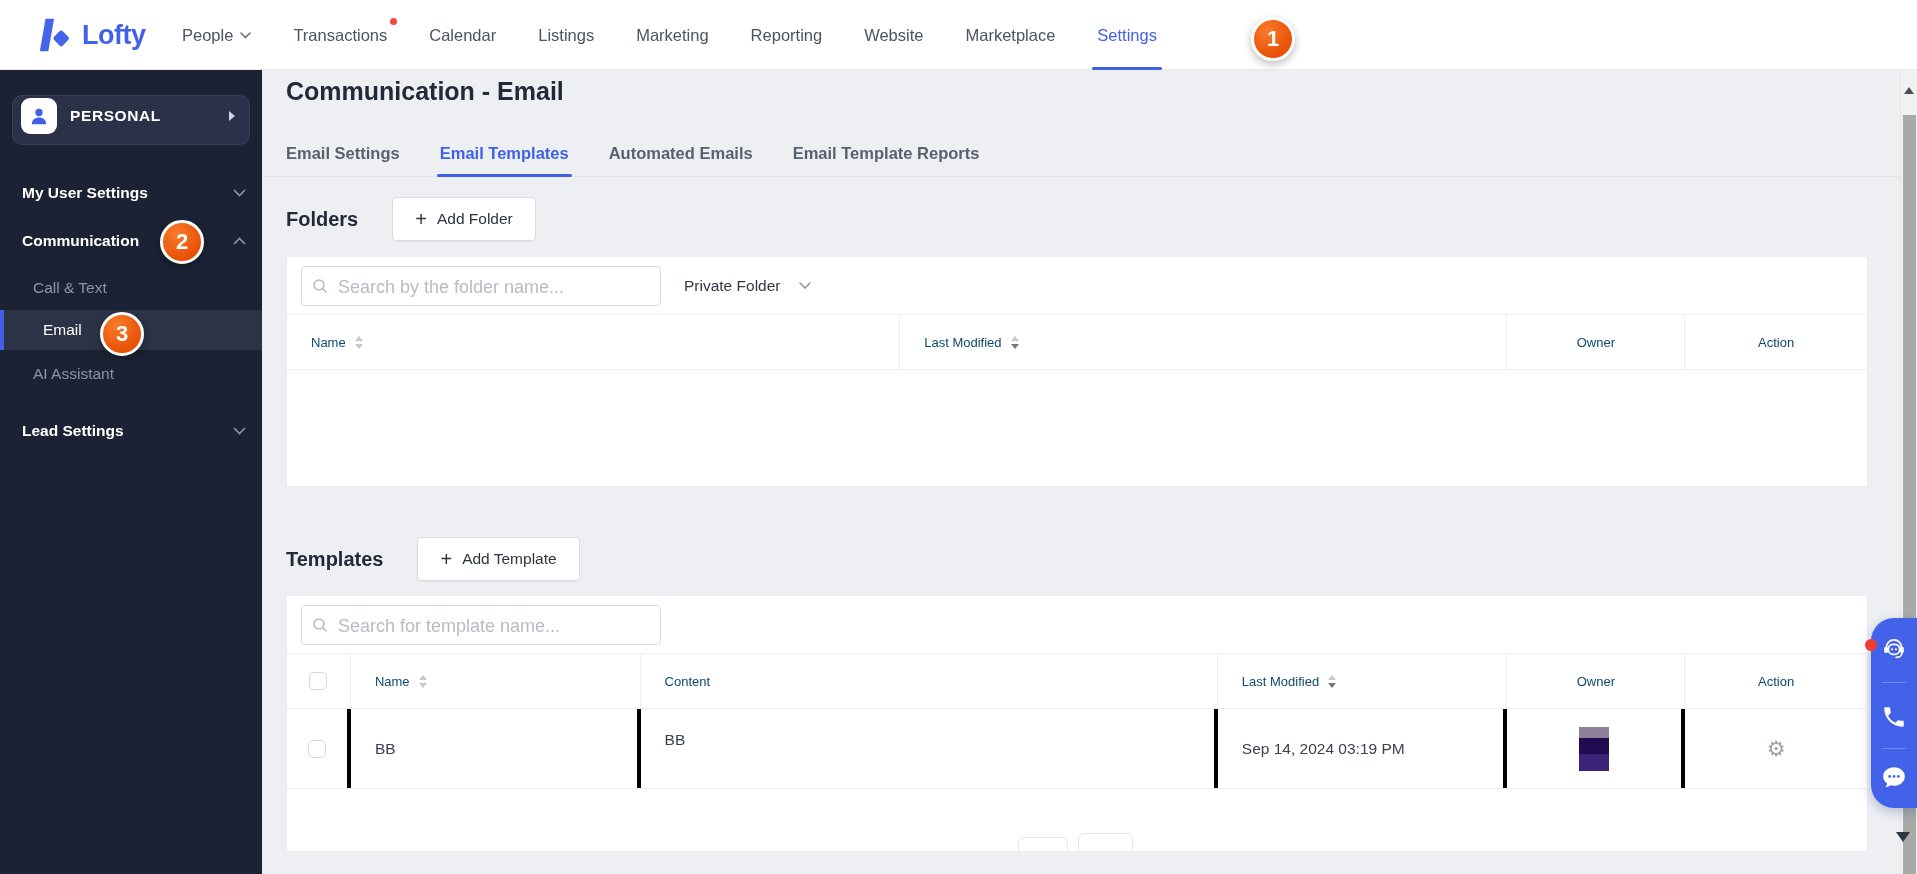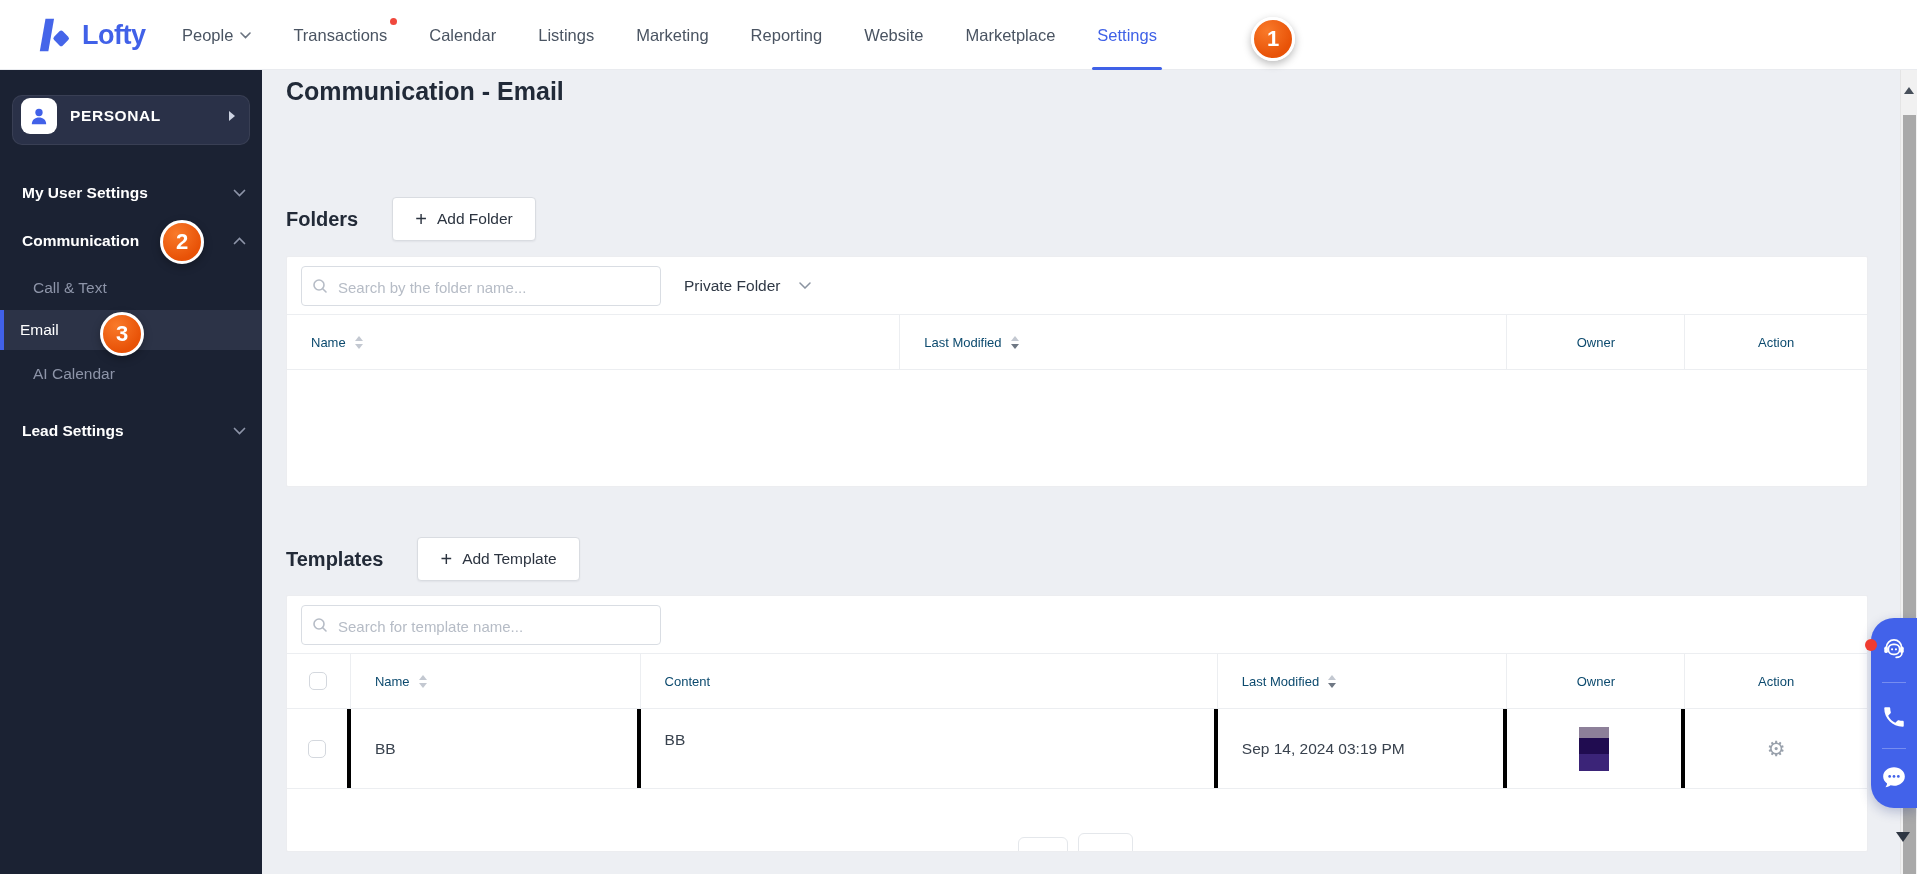--- a/index.html
+++ b/index.html
@@ -34,21 +34,21 @@
     align-items:center; justify-content:center; }
   .ws-label { margin-left:13px; color:#fff; font-size:15.5px; font-weight:bold; letter-spacing:.6px; }
   .ws-arrow { margin-left:auto; width:0; height:0; border-left:6px solid #cdd3e2;
     border-top:5px solid transparent; border-bottom:5px solid transparent; }
   .side-header { position:absolute; left:22px; right:16px; height:26px; display:flex; align-items:center;
     color:#fff; font-size:15.5px; font-weight:bold; cursor:pointer; }
   .side-header .chev { margin-left:auto; }
   .side-sub { position:absolute; left:33px; height:24px; display:flex; align-items:center;
     color:#8d94a8; font-size:15.5px; cursor:pointer; }
   .side-sub.active-row { left:0; right:0; height:40px; background:#2c3347; border-left:4px solid #4161e8;
-    padding-left:16px; color:#fff; }
+    padding-left:39px; color:#fff; }
 
   
   .main { position:absolute; left:262px; top:70px; width:1655px; bottom:0; background:#edeff3; }
   .page-title { position:absolute; left:24px; top:7px; font-size:25px; font-weight:bold; color:#212a38; }
   .tabs { position:absolute; top:60px; left:0; right:0; height:47px; border-bottom:1px solid #e2e5e9;
     display:flex; gap:40px; padding-left:24px; }
   .tab { position:relative; display:flex; align-items:center; font-size:16.5px; font-weight:bold;
     color:#57626f; cursor:pointer; }
   .tab.active { color:#3f61e7; }
   .tab.active::after { content:""; position:absolute; left:-3px; right:-3px; bottom:-1px; height:3px;
@@ -59,21 +59,21 @@
   .add-btn { display:flex; align-items:center; gap:10px; height:44px; padding:0 22px; background:#fff;
     border:1px solid #d9dce1; border-radius:4px; font-size:15.5px; color:#2c3440; cursor:pointer;
     box-shadow:0 1px 2px rgba(27,35,48,.06); }
   .plus { font-size:20px; font-weight:400; color:#2c3440; line-height:1; }
 
   .card { position:absolute; left:24px; width:1582px; background:#fff; border:1px solid #ecedf0;
     border-radius:2px; overflow:hidden; }
   .toolbar { position:relative; height:57px; display:flex; align-items:center; padding:0 14px; }
   .search-box { position:relative; width:360px; height:40px; }
   .search-box input { width:100%; height:100%; border:1px solid #d9dde3; border-radius:4px;
-    padding:4px 12px 0 36px; font-size:15px; color:#39424e; font-family:inherit; outline:none; }
+    padding:4px 12px 0 36px; font-size:18px; color:#39424e; font-family:inherit; outline:none; }
   .search-box input::placeholder { color:#b6bcc6; }
   .search-box svg { position:absolute; left:11px; top:12px; }
   .filter { display:flex; align-items:center; gap:19px; margin-left:23px; font-size:15.5px;
     color:#2f3845; cursor:pointer; }
 
   .thead { display:flex; height:56px; border-top:1px solid #eceef1; border-bottom:1px solid #eceef1; }
   .th { display:flex; align-items:center; font-size:13px; font-weight:normal; color:#0c4a6e;
     border-right:1px solid #eceef1; padding-left:24px; }
   .th:last-child { border-right:none; }
   .th.center { justify-content:center; padding-left:0; }
@@ -210,34 +210,48 @@
     <div class="step-badge" style="left:160px; top:150px;">2</div>
 
     <div class="side-sub" style="top:206px;">
       <span>Call &amp; Text</span>
     </div>
     <div class="side-sub active-row" style="top:240px;">
       <span>Email</span>
     </div>
     <div class="step-badge" style="left:100px; top:242px;">3</div>
     <div class="side-sub" style="top:292px;">
-      <span>AI Calendar</span>
+      <span>AI Assistant</span>
     </div>
 
     <div class="side-header" style="top:348px;">
       <span>Lead Settings</span>
       <svg class="chev" width="13" height="8" viewBox="0 0 13 8">
           <path d="M1.5 1.5 L6.5 6.5 L11.5 1.5" stroke="#8d94a8" stroke-width="1.7" fill="none" stroke-linecap="round"></path>
         </svg>
     </div>
   </aside>
 
   <div class="main">
     <h1 class="page-title">Communication - Email</h1>
 
+    <div class="tabs">
+      <div class="tab">
+          <span>Email Settings</span>
+        </div>
+      <div class="tab active">
+          <span>Email Templates</span>
+        </div>
+      <div class="tab">
+          <span>Automated Emails</span>
+        </div>
+      <div class="tab">
+          <span>Email Template Reports</span>
+        </div>
+    </div>
 
     <div class="section-row" style="top:126px;">
       <h2>Folders</h2>
       <button class="add-btn">
         <span class="plus">+</span>
         <span>Add Folder</span>
       </button>
     </div>
 
     <div class="card" style="top:186px; height:231px;">

